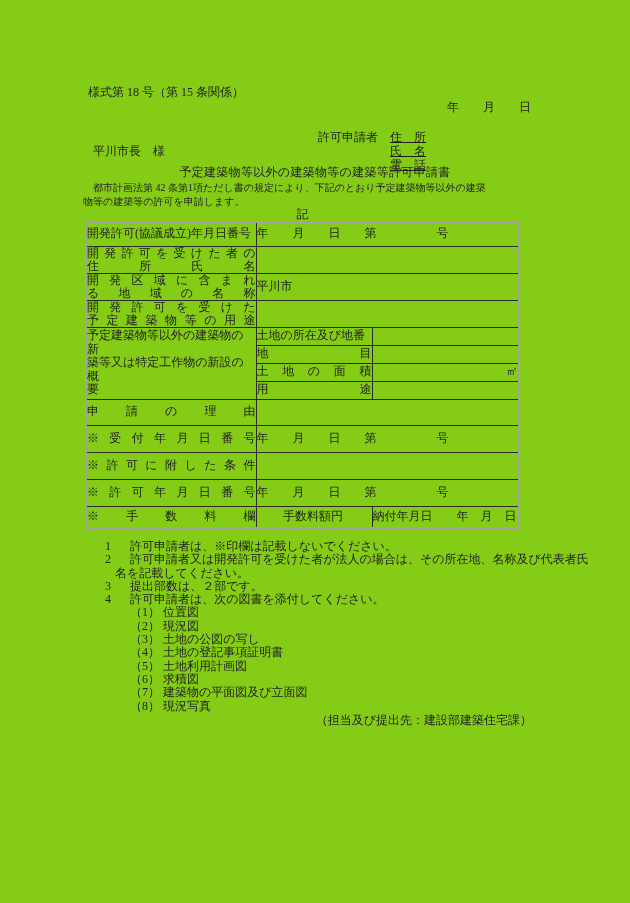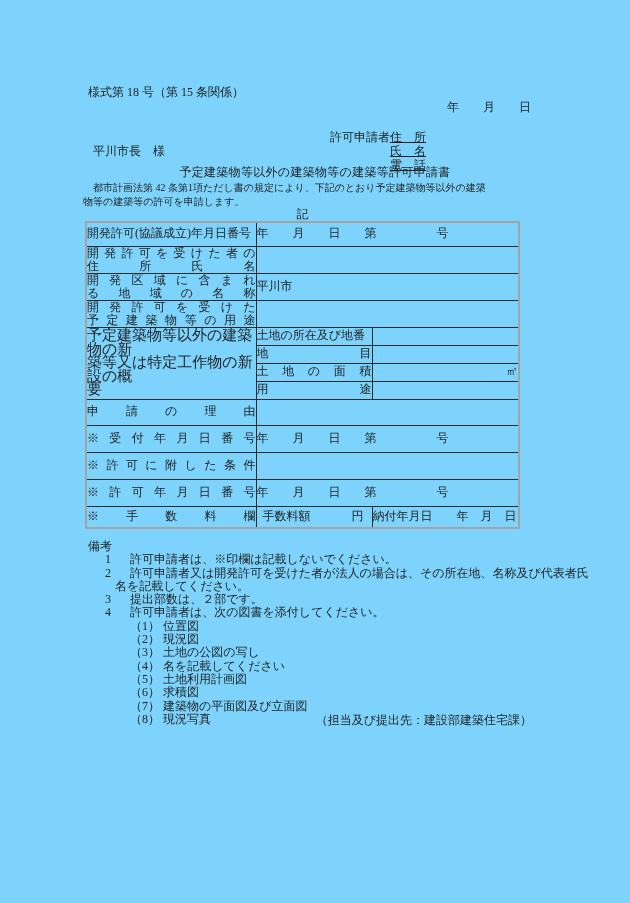--- a/index.html
+++ b/index.html
@@ -1,45 +1,45 @@
 <!DOCTYPE html>
 <html lang="ja"><head>
 <meta charset="utf-8">
 <style>
   html,body{margin:0;padding:0;}
   body{
     width:630px;height:903px;background:#ffffff;color:#1f1f1f;
     font-family:"Liberation Serif","DejaVu Serif",serif;
     font-size:12px;line-height:1.15;
   }
-  .sheet{position:relative;width:630px;height:903px;background:#7dd3fc;overflow:hidden;}
+  .sheet{position:relative;width:630px;height:903px;background:#84cc16;overflow:hidden;}
 
   .form-number{position:absolute;left:88px;top:86px;}
   .issue-date{position:absolute;left:85px;top:101px;width:460px;text-align:right;padding-right:14px;box-sizing:border-box;}
   .addressee{position:absolute;left:93px;top:116px;margin-top:29px;}
   .applicant{position:absolute;left:318px;top:130px;display:grid;grid-template-columns:72px auto;column-gap:0;line-height:14.2px;}
-  .applicant .alabel{grid-column:1;text-align:right;}
+  .applicant .alabel{grid-column:1;}
   .applicant .afield{grid-column:2;text-decoration:underline;}
   .form-title{position:absolute;left:85px;top:166px;width:460px;text-align:center;letter-spacing:0.3px;}
   .statement{position:absolute;left:83px;top:181px;width:474px;white-space:pre-line;line-height:13.8px;font-size:10px;}
   .record-mark{position:absolute;left:85px;top:208px;width:435px;text-align:center;}
 
   table.form-table{
     position:absolute;left:85px;top:221px;width:435px;
     border-collapse:collapse;border:2px solid #a3a3a3;table-layout:fixed;
   }
   .form-table td{border:1px solid #2b2b2b;padding:0;vertical-align:middle;overflow:hidden;}
   .lab{padding:1px 5px;}
   .j{text-align:justify;text-align-last:justify;}
   .jline{display:block;text-align:justify;text-align-last:justify;line-height:13px;}
-  .wrap-lab{white-space:pre-line;line-height:13.5px;padding:1px 5px;font-size:15px;}
+  .wrap-lab{white-space:pre-line;line-height:13.5px;padding:1px 5px;font-size:12px;}
   .date-val{padding-left:58px;}
   .plain-val{padding-left:6px;}
   .unit-val{text-align:right;padding-right:6px;}
-  .fee-amount{display:flex;justify-content:space-between;padding:0 8px 0 6px;}
+  .fee-amount{display:flex;justify-content:center;padding:0 8px 0 6px;}
   .fee-pay{padding-left:6px;white-space:pre;}
 
   .notes{position:absolute;left:88px;top:540px;line-height:13.3px;}
   .note-head{margin:0;}
   .note-item{display:flex;}
   .note-num{margin-left:17px;width:25px;flex:none;}
   .note-cont{margin-left:27px;}
   .attach-item{display:flex;margin-left:42px;}
   .attach-num{width:33px;flex:none;}
   .submission-footer{position:absolute;left:85px;top:714px;width:460px;text-align:right;padding-right:13px;box-sizing:border-box;}
@@ -139,21 +139,20 @@
             <span>手数料額</span>
             <span>円</span>
           </div>
         </td>
         <td class="fee-pay">納付年月日　　年　月　日</td>
       </tr>
     </tbody>
   </table>
 
   <div class="notes">
-    <div class="note-head">備考</div>
 
     <div class="note-item">
       <span class="note-num">1</span>
       <span>許可申請者は、※印欄は記載しないでください。</span>
     </div>
     <div class="note-item">
       <span class="note-num">2</span>
       <span>許可申請者又は開発許可を受けた者が法人の場合は、その所在地、名称及び代表者氏</span>
     </div>
     <div class="note-cont">名を記載してください。</div>
@@ -173,21 +172,21 @@
     <div class="attach-item">
       <span class="attach-num">（2）</span>
       <span>現況図</span>
     </div>
     <div class="attach-item">
       <span class="attach-num">（3）</span>
       <span>土地の公図の写し</span>
     </div>
     <div class="attach-item">
       <span class="attach-num">（4）</span>
-      <span>名を記載してください</span>
+      <span>土地の登記事項証明書</span>
     </div>
     <div class="attach-item">
       <span class="attach-num">（5）</span>
       <span>土地利用計画図</span>
     </div>
     <div class="attach-item">
       <span class="attach-num">（6）</span>
       <span>求積図</span>
     </div>
     <div class="attach-item">

